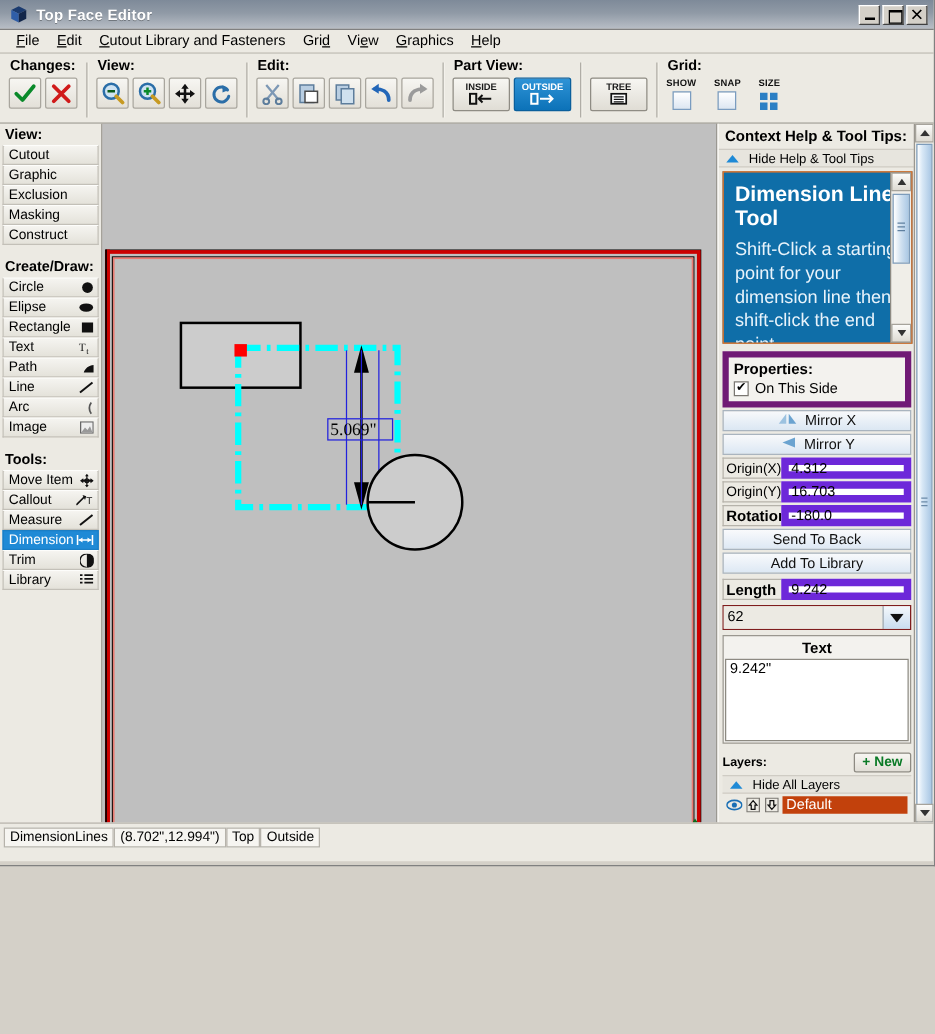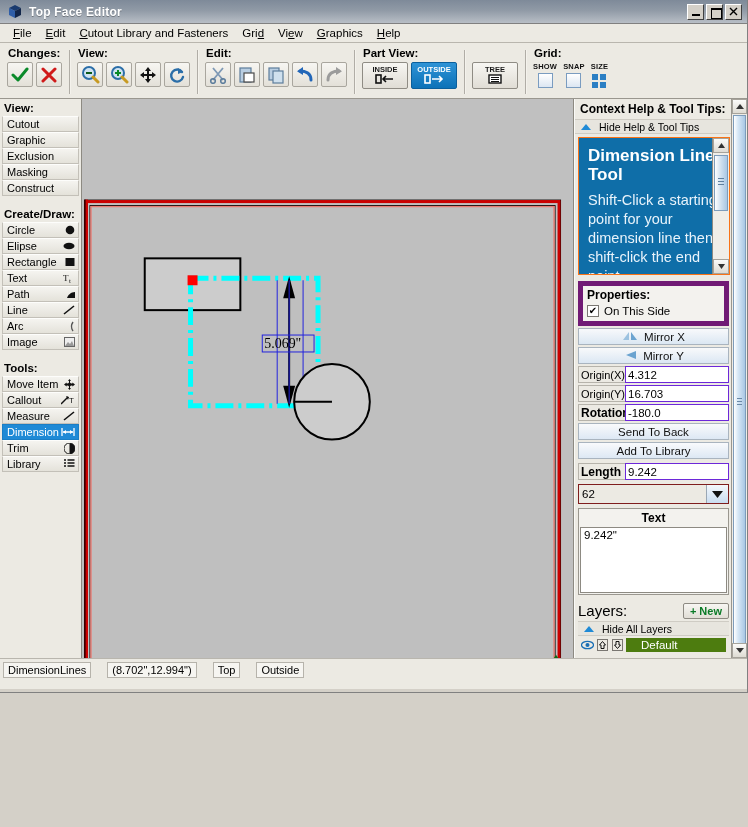--- a/index.html
+++ b/index.html
@@ -92,21 +92,21 @@
     display: flex; flex-direction: column; align-items: center; justify-content: center;
     font-size: 7.5px; font-weight: bold; color: #1a1a1a; line-height: 1;
     padding: 1px 3px;
   }
   .pvbtn.on {
     background: linear-gradient(to bottom,#2e93d6,#0c72b8);
     color: #fff; border-color: #0a5f9c;
   }
   .pvbtn .glyph { margin-top:1px; }
 
-  .gridgroup .gcols { display: flex; gap: 6px; align-items: flex-start; }
+  .gridgroup .gcols { display: flex; gap: 14px; align-items: flex-start; }
   .gcol { display: flex; flex-direction: column; align-items: center; }
   .gcol .glab { font-size: 7.5px; font-weight: bold; color: #111; letter-spacing: .2px; }
   .gchk {
     width: 15px; height: 15px; margin-top: 2px;
     background: linear-gradient(to bottom,#ffffff,#dce6f2);
     border: 1px solid #7a9cc0;
   }
 
   
   #body { position: absolute; top: 99px; left: 0; right: 0; bottom: 34px; display: flex; }
@@ -182,46 +182,46 @@
     font-size:11.5px; color:#111;
   }
   .btnwide.plain { background: linear-gradient(to bottom,#f9fafc,#dde8f4); }
   .fieldrow { display:flex; margin: 2px 3px 0 3px; align-items:stretch; }
   .flabel {
     width: 47px; background:#eceae3; border:1px solid #b6b3ab; border-right:none;
     font-size:11px; display:flex; align-items:center; padding-left:2px;
   }
   .flabel.bold { font-weight:bold; font-size:12px; width:47px; }
   .finput {
-    flex:1; background:#fff; border:1px solid #6d28d9;
+    flex:1; background:#fff; border:6px solid #6d28d9;
     font-size:11.5px; padding:0 2px; display:flex;align-items:center; height:17px;
   }
   .combo {
     margin: 4px 3px 0 3px; height: 20px; display:flex;
     border:1px solid #7f1d1d; background:#eceae3;
   }
   .combo .ctext { flex:1; display:flex;align-items:center;padding-left:3px; font-size:11.5px; background:#eceae3;}
   .combo .carrow {
     width: 22px; background:linear-gradient(to bottom,#f4f8fc,#c9ddf0);
     border-left:1px solid #9aa7b4; display:flex;align-items:center;justify-content:center;
   }
   .textbox { margin: 4px 3px 0 3px; border:1px solid #9a978f; background:#f3f2ee; padding:1px; }
   .textbox .tb-h { text-align:center; font-weight:bold; font-size:12px; padding:1px 0 2px 0; }
   .textbox .tb-area { background:#fff; border:1px solid #8d8a82; height:66px; font-size:11.5px; padding:1px 3px; }
 
   .layershead { display:flex; align-items:center; margin: 7px 3px 0 3px; }
-  .layershead .lh-title { font-weight:normal; font-size:15px; flex:1; }
+  .layershead .lh-title { font-weight:bold; font-size:10px; flex:1; }
   .newbtn {
     background: linear-gradient(to bottom,#f7f6f2,#e1ded6);
     border:1px solid #8d8a82; border-radius:2px;
     font-size:11px; font-weight:bold; color:#0a7a26; padding: 1px 6px;
   }
   .layerrow { display:flex; align-items:center; margin: 1px 3px 0 3px; gap:2px; height:15px; }
   .layerrow .licon { width:13px;height:13px;display:flex;align-items:center;justify-content:center; }
-  .layername { flex:1; background:#4d7c0f; color:#fff; font-size:11.5px; padding:0 15px; height:14px; display:flex;align-items:center; }
+  .layername { flex:1; background:#c2410c; color:#fff; font-size:11.5px; padding:0 3px; height:14px; display:flex;align-items:center; }
   .layerlist { margin: 0 3px; background:#eceae3; border:none; height: 58px; }
 
   
   .rp-scroll {
     position:absolute; right:0; top:0; bottom:0; width:16px;
     background:#eeece6; border-left:1px solid #9a978f;
   }
   .rp-scroll .sbtn { position:absolute; left:0; right:0; }
   .rp-scroll .sbtn.top { top:0; }
   .rp-scroll .sbtn.bot { bottom:0; }
@@ -230,21 +230,21 @@
     position:absolute; left:1px; right:1px; top:16px; height:574px;
     background:linear-gradient(to right,#ffffff 0%,#d8e8f6 35%,#a9c7e4 100%);
     border:1px solid #7d9cbb;
   }
   .rp-scroll .thumb::after{content:"";position:absolute;left:3px;right:3px;top:285px;height:1px;background:#6a89a8;box-shadow:0 3px 0 #6a89a8,0 -3px 0 #6a89a8;}
 
   
   #statusbar {
     position:absolute; left:0; right:0; bottom:0; height:34px;
     background:#eceae3; border-top:1px solid #b9b6ae;
-    display:flex; align-items:flex-start; padding: 3px 0 0 3px; gap:16px;
+    display:flex; align-items:flex-start; padding: 3px 0 0 3px; gap:0;
   }
   .sfield {
     height:16px; background:#f6f5f1; border:1px solid #b6b3ab;
     font-size:11px; display:flex;align-items:center; padding:0 4px; color:#000;
   }
   #bottomstrip { position:absolute; left:0; right:0; bottom:0; height:3px; background:#d4d0c8; }
 </style>
 </head>
 <body>
 

